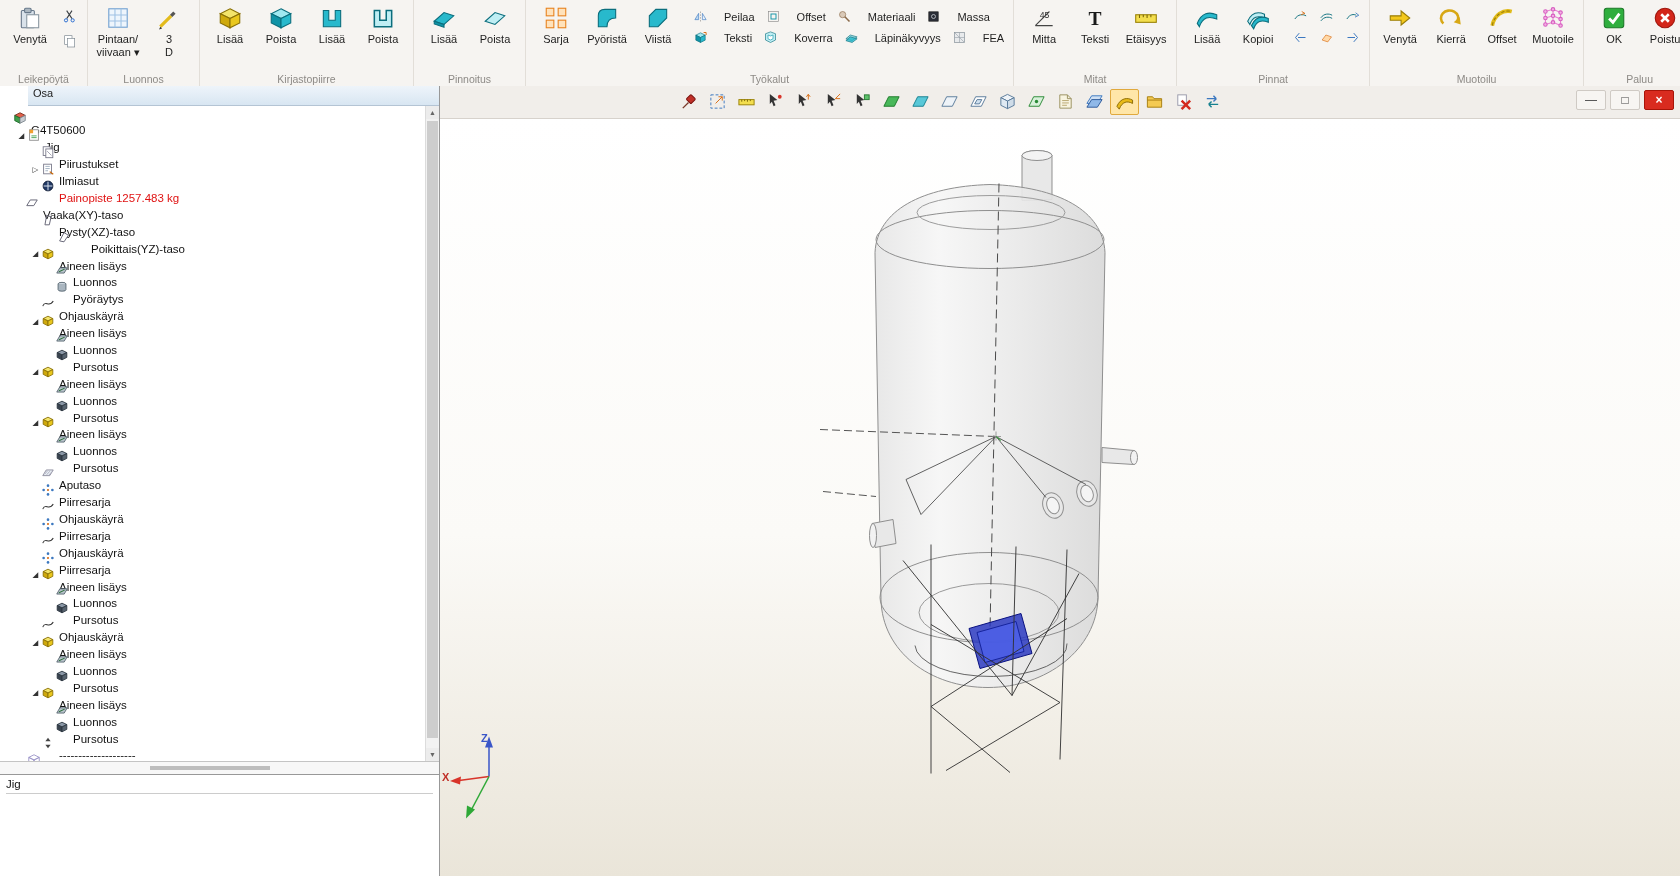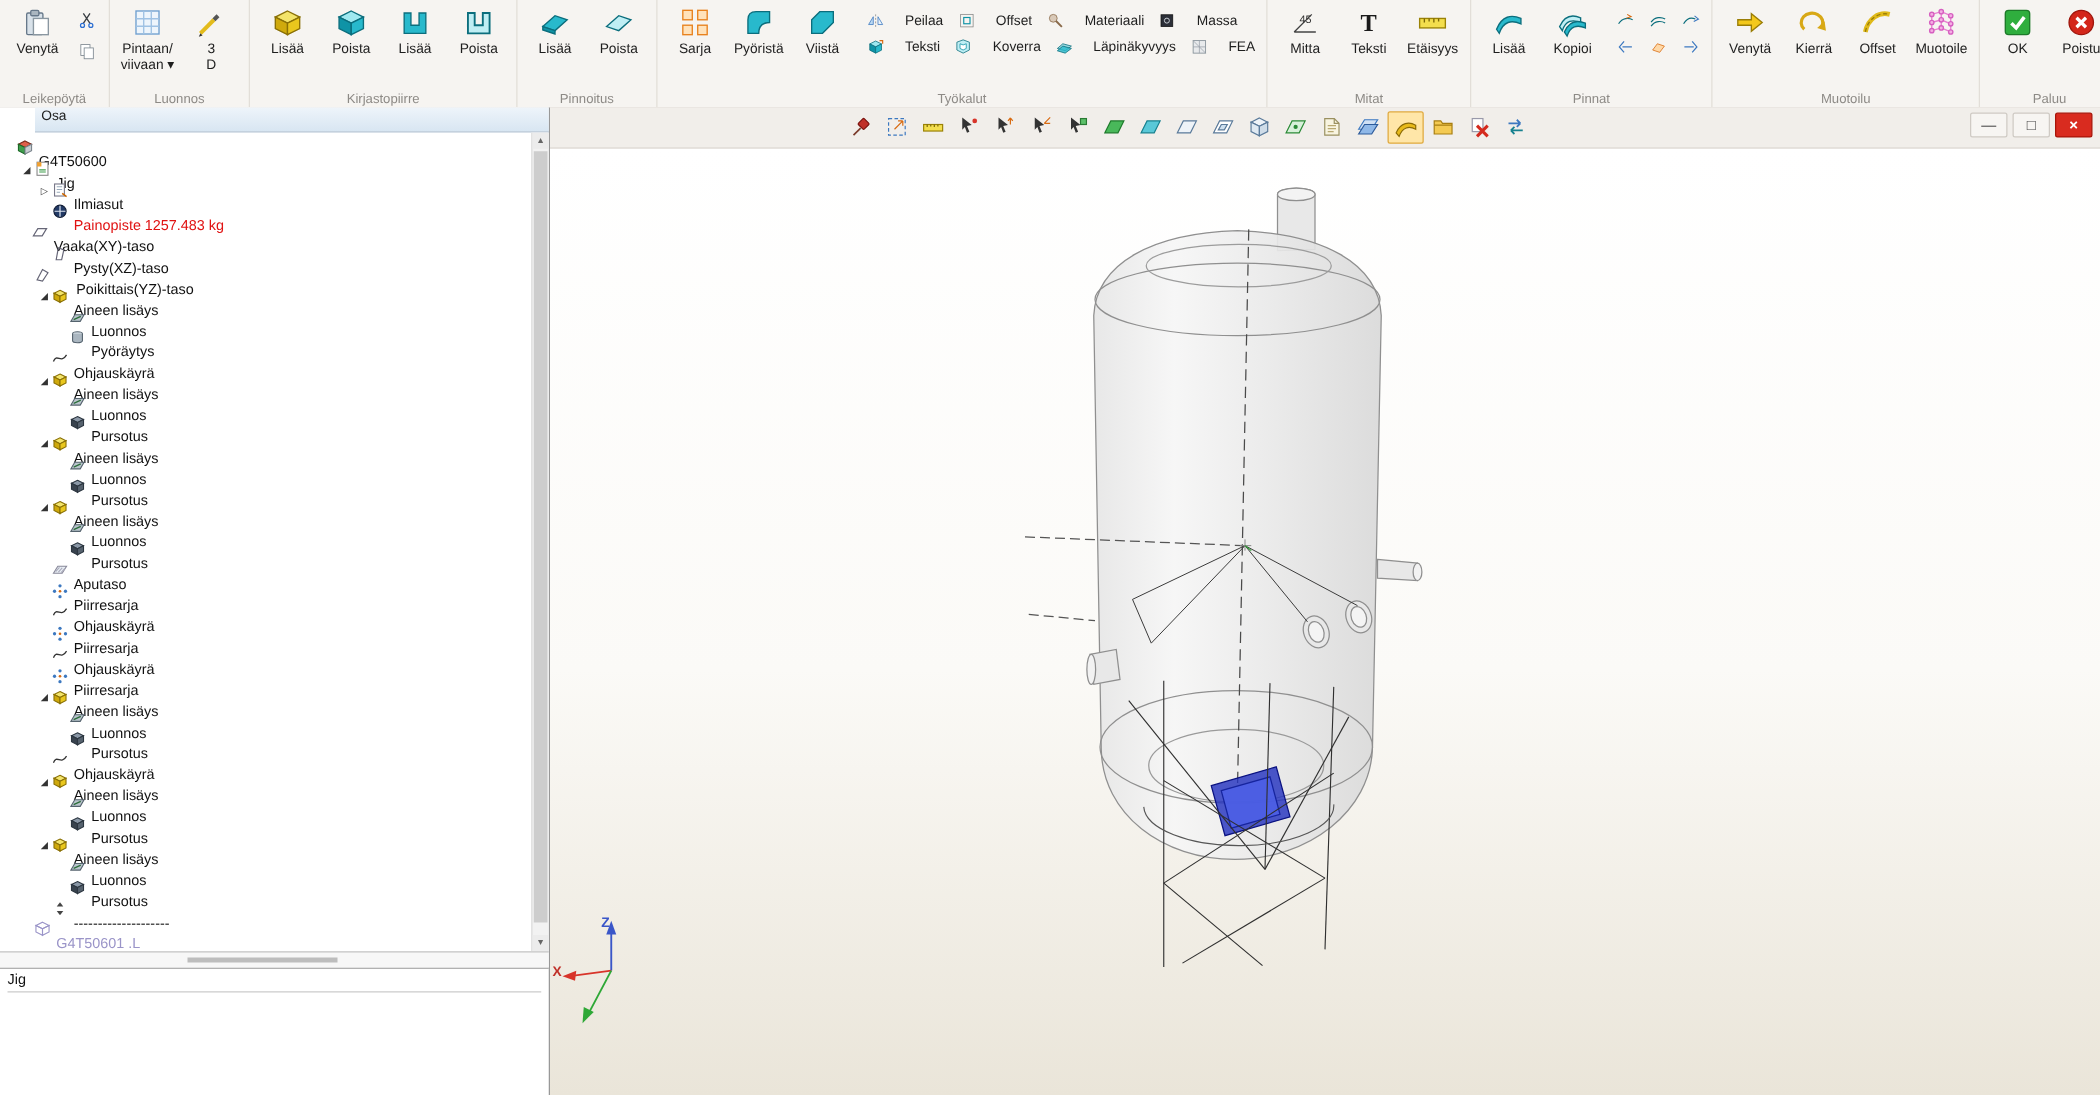--- a/index.html
+++ b/index.html
@@ -502,20 +502,31 @@
             <span class="icn ticn" style="width: 14px; height: 14px;">
               <svg viewBox="0 0 16 16">
                 <rect x="3" y="2" width="10" height="12" fill="#fff" stroke="#888"></rect>
                 <path d="M3 2 h4 v4 h-4 z" fill="#f0a030"></path>
                 <path d="M5 9 h6 M5 11 h6" stroke="#3f9e4c" fill="none"></path>
               </svg>
             </span>
             <span class="tlabel">Jig</span>
           </div>
           <div class="trow" style="padding-left: 30px;">
+            <span class="tarrow"></span>
+            <span class="icn ticn" style="width: 14px; height: 14px;">
+              <svg viewBox="0 0 16 16">
+                <rect x="2.5" y="2" width="8" height="10" fill="#fff" stroke="#778"></rect>
+                <rect x="5.5" y="4.5" width="8" height="10" fill="#fff" stroke="#778"></rect>
+                <path d="M7 7 l5 5" stroke="#99a" fill="none"></path>
+              </svg>
+            </span>
+            <span class="tlabel">Piirustukset</span>
+          </div>
+          <div class="trow" style="padding-left: 30px;">
             <span class="tarrow">▷</span>
             <span class="icn ticn" style="width: 14px; height: 14px;">
               <svg viewBox="0 0 16 16">
                 <rect x="3" y="2.5" width="9" height="11" fill="#fff" stroke="#778"></rect>
                 <path d="M5 5 h5 M5 7.5 h5 M5 10 h3" stroke="#9ab" fill="none"></path>
                 <path d="M10 11 l4 3" stroke="#c60" stroke-width="1.4" fill="none"></path>
               </svg>
             </span>
             <span class="tlabel">Ilmiasut</span>
           </div>
@@ -540,21 +551,21 @@
           </div>
           <div class="trow" style="padding-left: 30px;">
             <span class="tarrow"></span>
             <span class="icn ticn" style="width: 14px; height: 14px;">
               <svg viewBox="0 0 16 16">
                 <polygon points="4.5,13.5 6.5,2.5 11.5,4.5 9.5,13.5" fill="none" stroke="#667" stroke-width="1.1"></polygon>
               </svg>
             </span>
             <span class="tlabel">Pysty(XZ)-taso</span>
           </div>
-          <div class="trow" style=" gap: 16px;">
+          <div class="trow" style="padding-left: 30px; gap: 16px;">
             <span class="tarrow"></span>
             <span class="icn ticn" style="width: 14px; height: 14px;">
               <svg viewBox="0 0 16 16">
                 <polygon points="3,12.5 8,3 13,6 8,13.5" fill="none" stroke="#667" stroke-width="1.1"></polygon>
               </svg>
             </span>
             <span class="tlabel">Poikittais(YZ)-taso</span>
           </div>
           <div class="trow" style="padding-left: 30px;">
             <span class="tarrow">◢</span>

